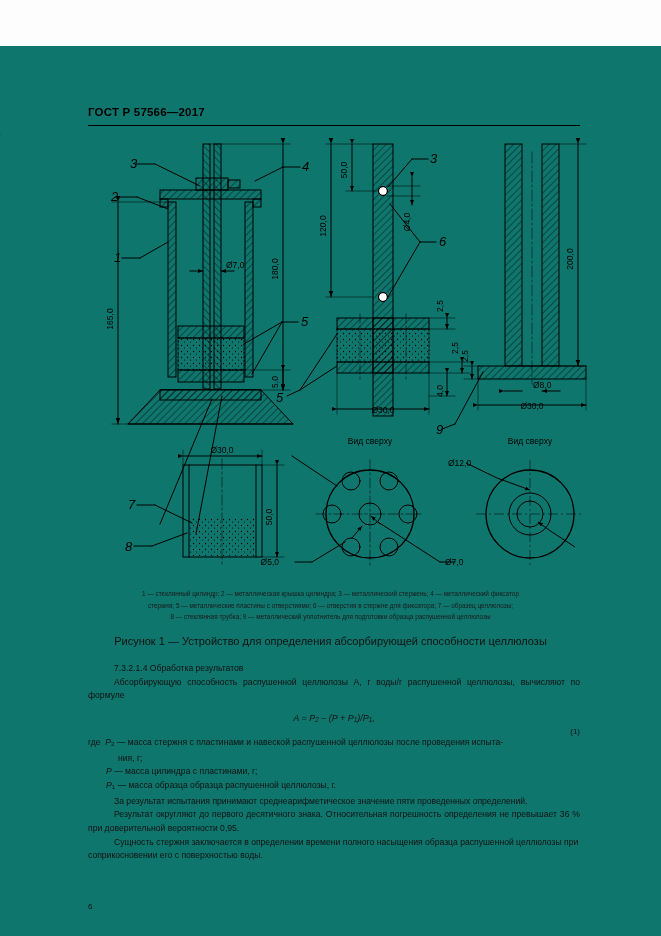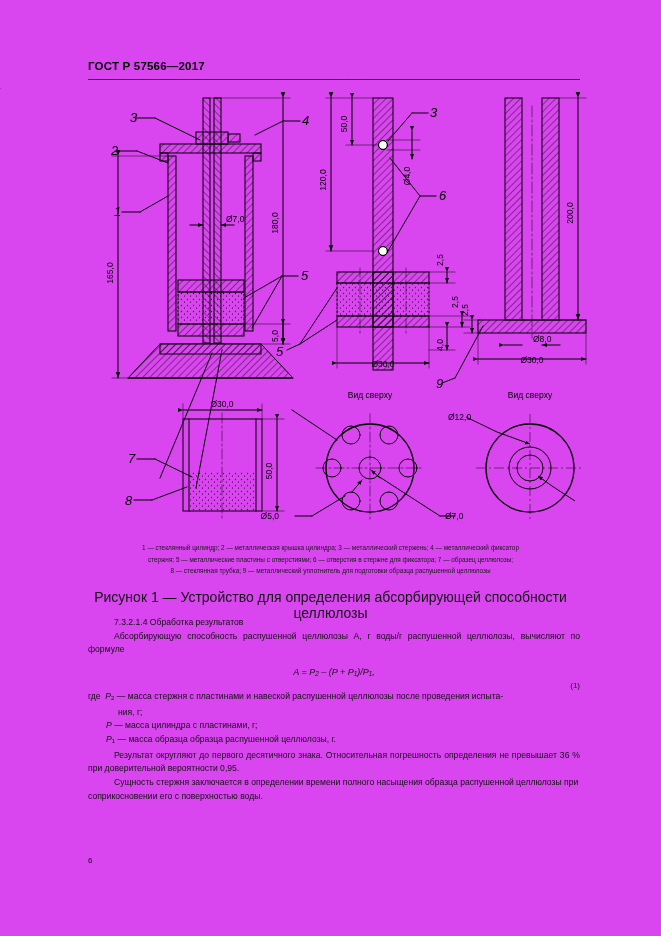--- a/index.html
+++ b/index.html
@@ -6,21 +6,22 @@
   body{
     width:661px;height:936px;
     background:#fdfdfd;
     font-family:"Liberation Sans", sans-serif;
     color:#000;
     position:relative;
     overflow:hidden;
   }
   .page{
     position:absolute;inset:0;
-    background:#d946ef;
+    background:#0f766e;
+    margin-top:46px;
   }
   
   .header{
     position:absolute;left:88px;top:60px;
     font-size:11.5px;font-weight:bold;letter-spacing:.2px;
   }
   .header-rule{
     position:absolute;left:88px;top:79px;width:492px;height:1px;background:#000;
   }
   
@@ -28,21 +29,21 @@
     position:absolute;left:0;top:88px;width:661px;height:440px;
   }
   .figure svg{display:block;}
   
   .legend{
     position:absolute;left:78px;top:542px;width:505px;
     font-size:6.4px;line-height:11.5px;text-align:center;color:#1a1a1a;
   }
   .fig-title{
     position:absolute;left:78px;top:589px;width:505px;
-    text-align:center;font-size:14px;color:#111;
+    text-align:center;font-size:11px;color:#111;
   }
   
   .body{
     position:absolute;left:88px;top:616px;width:492px;
     font-size:8.6px;line-height:13.6px;color:#111;
     text-align:justify;
   }
   .body p{margin:0;}
   .indent{text-indent:26px;}
   .clause{text-indent:26px;margin-top:2px;}
@@ -350,19 +351,20 @@
     <p class="defline">
       <span class="it">P</span>
       <span>— масса цилиндра с пластинами, г;</span>
     </p>
 
     <p class="defline">
       <span class="it">P</span><sub>1</sub>
       <span>— масса образца образца распушенной целлюлозы, г.</span>
     </p>
 
+    <p class="indent">За результат испытания принимают среднеарифметическое значение пяти проведенных определений.</p>
     <p class="indent">Результат округляют до первого десятичного знака. Относительная погрешность определения не превышает 36 % при доверительной вероятности 0,95.</p>
     <p class="indent justify-last">Сущность стержня заключается в определении времени полного насыщения образца распушенной целлюлозы при соприкосновении его с поверхностью воды.</p>
   </div>
 
   <div class="pageno">6</div>
 
 </div>
 
 </body></html>

